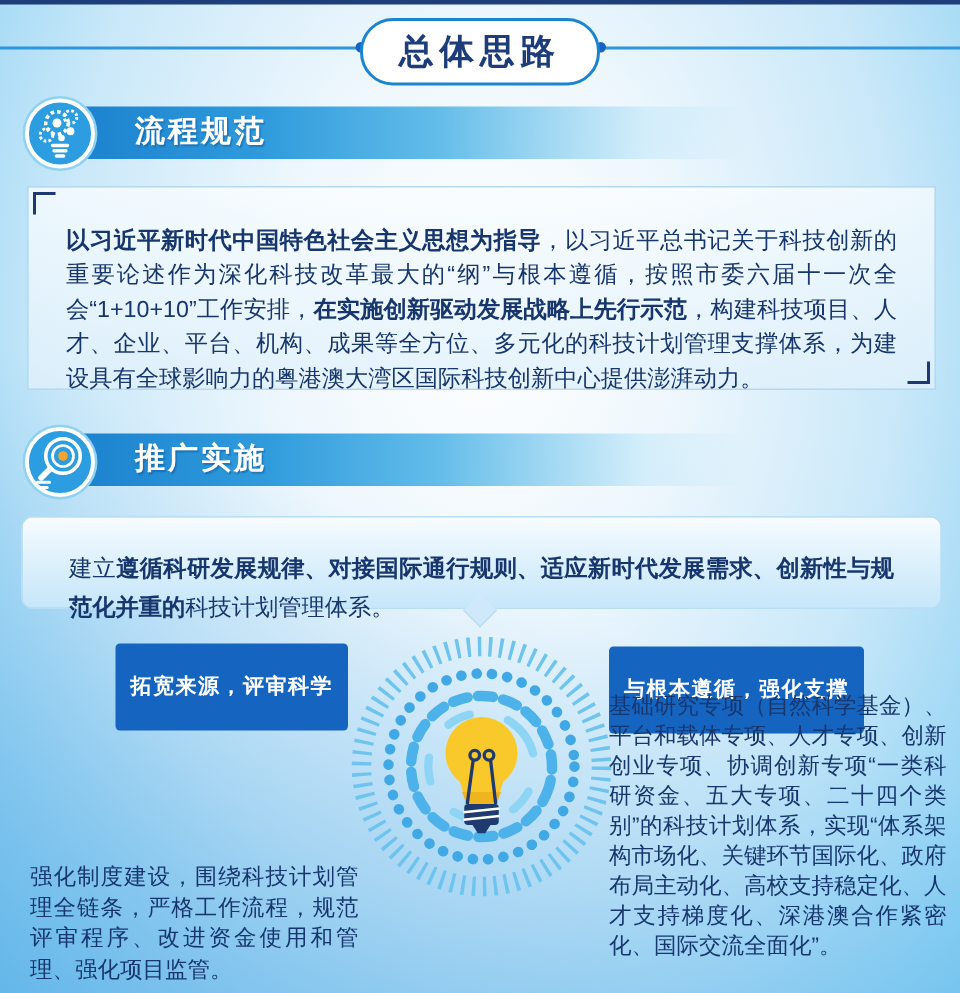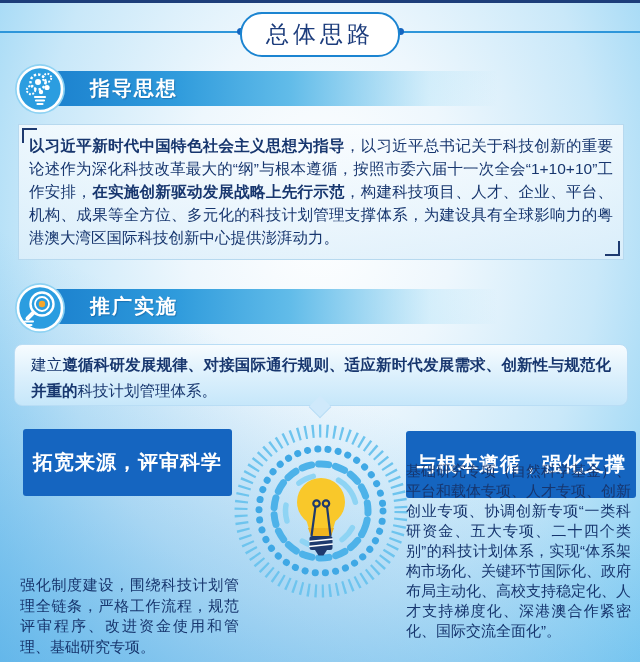--- a/index.html
+++ b/index.html
@@ -19,21 +19,21 @@
   }
   .topbar{position:absolute;top:0;left:0;width:640px;height:3px;background:var(--accent-navy,#1d3e7a);}
   
   .hline{position:absolute;top:31px;left:0;right:0;height:2px;background:var(--accent-blue,#2e96da);}
   .dot{position:absolute;top:28px;width:7px;height:7px;border-radius:50%;background:#1565c0;}
   .dot-l{left:237px;}
   .dot-r{left:397px;}
   .pill{
     position:absolute;top:12px;left:50%;transform:translateX(-50%);
     background:#ffffff;border:2px solid var(--pill-border,#1b84d1);border-radius:22px;
-    padding:5px 24px;font-size:23px;font-weight:normal;letter-spacing:4px;
+    padding:5px 24px;font-size:23px;font-weight:bold;letter-spacing:4px;
     color:#1c3c7c;white-space:nowrap;z-index:2;
   }
   
   .sec-banner{
     position:absolute;left:38px;width:408px;height:35px;line-height:35px;
     background:linear-gradient(90deg,#1a7fcd 0%,#2f9bdc 30%,#62bce9 55%,rgba(160,220,246,0.35) 85%,rgba(180,230,250,0) 100%);
     color:#fff;font-size:20px;font-weight:bold;letter-spacing:2px;
     padding-left:52px;text-shadow:1px 1px 1px rgba(0,60,120,0.35);
   }
   .banner-1{top:71px;}
@@ -46,39 +46,39 @@
     position:absolute;left:18px;top:124px;width:584px;height:116px;
     padding:9px 10px;
     background:linear-gradient(180deg,rgba(250,253,255,0.78),rgba(223,240,251,0.82));
     border:1px solid #b7d9ef;
     font-size:15.5px;line-height:23px;text-align:justify;
   }
   .box1 .corner-tl{position:absolute;top:3px;left:3px;width:13px;height:13px;
     border-top:2.5px solid #1d3a70;border-left:2.5px solid #1d3a70;}
   .box1 .corner-br{position:absolute;bottom:3px;right:3px;width:13px;height:13px;
     border-bottom:2.5px solid #1d3a70;border-right:2.5px solid #1d3a70;}
-  .box1 p, .box2 p{margin:0;}
+  .box1 p, .box2 p{margin:15px;}
   .b{font-weight:bold;}
   
   .box2{
     position:absolute;left:14px;top:344px;width:580px;height:46px;
     padding:7px 16px;
     background:linear-gradient(180deg,#f7fcff 0%,#daeffc 55%,#c6e7fa 100%);
     border:1px solid #b9ddf5;border-radius:8px;
     font-size:15.5px;line-height:26px;text-align:justify;
   }
   .notch{
     position:absolute;left:312px;top:399px;width:15px;height:15px;
     background:#cfe9fb;border-right:1px solid #b9ddf5;border-bottom:1px solid #b9ddf5;
     transform:rotate(45deg);z-index:1;
   }
   
   .badge{
     display:inline-block;background:var(--badge-blue,#1565c0);color:#fff;
-    font-size:20px;font-weight:bold;padding:20px 10px;border-radius:3px;
+    font-size:14px;font-weight:bold;padding:20px 10px;border-radius:3px;
     letter-spacing:1px;white-space:nowrap;
   }
   .badge-wrap-left{position:absolute;left:8px;width:224px;text-align:right;}
   .bw-1{top:429px;}
   .bw-2{top:546px;}
   .badge-wrap-right{position:absolute;left:406px;top:431px;}
   .col-body{
     position:absolute;font-size:15px;line-height:20.5px;color:var(--text-navy,#17366e);
     text-align:justify;
   }
@@ -104,21 +104,21 @@
     <circle cx="26" cy="26" r="22" fill="#2b9de0" stroke="#ffffff" stroke-width="2.6"></circle>
     <circle cx="24" cy="19" r="7.5" fill="none" stroke="#ffffff" stroke-width="2.4" stroke-dasharray="2.4 2"></circle>
     <circle cx="24" cy="19" r="3" fill="#ffffff"></circle>
     <circle cx="33" cy="15" r="4.2" fill="none" stroke="#ffffff" stroke-width="2" stroke-dasharray="1.8 1.5"></circle>
     <circle cx="33" cy="24.5" r="2.6" fill="#ffffff"></circle>
     <circle cx="17" cy="27" r="4.2" fill="none" stroke="#ffffff" stroke-width="2" stroke-dasharray="1.8 1.5"></circle>
     <circle cx="27" cy="29" r="2.2" fill="#ffffff"></circle>
     <path d="M21 34 H31 M22 37.5 H30 M23.5 41 H28.5" stroke="#ffffff" stroke-width="2.2" stroke-linecap="round" fill="none"></path>
   </svg>
   <div class="sec-banner banner-1">
-    <span>指导思想</span>
+    <span>流程规范</span>
   </div>
 
   <div class="box1">
     <i class="corner-tl"></i>
     <i class="corner-br"></i>
     <p><span class="b">以习近平新时代中国特色社会主义思想为指导</span><span>，以习近平总书记关于科技创新的重要论述作为深化科技改革最大的“纲”与根本遵循，按照市委六届十一次全会“1+10+10”工作安排，</span><span class="b">在实施创新驱动发展战略上先行示范</span><span>，构建科技项目、人才、企业、平台、机构、成果等全方位、多元化的科技计划管理支撑体系，为建设具有全球影响力的粤港澳大湾区国际科技创新中心提供澎湃动力。</span></p>
   </div>
 
   <svg class="sec-icon icon-2" viewBox="0 0 52 52">
     <circle cx="26" cy="26" r="25" fill="#8ed2f3"></circle>
@@ -153,20 +153,20 @@
       <rect x="-11.5" y="23" width="23" height="14" rx="2.5" fill="#1e3a6e"></rect>
       <path d="M-12 28.5 L12 26 M-12 33.5 L12 31" stroke="#ffffff" stroke-width="1.6" fill="none"></path>
       <path d="M-6 37 h12 l-3.5 5.5 h-5 z" fill="#1e3a6e"></path>
     </g>
   </svg>
 
   <div class="badge-wrap-left bw-1">
     <span class="badge">拓宽来源，评审科学</span>
   </div>
 
-  <div class="col-body body-l2">强化制度建设，围绕科技计划管理全链条，严格工作流程，规范评审程序、改进资金使用和管理、基础研究专项。</div>
+  <div class="col-body body-l2">强化制度建设，围绕科技计划管理全链条，严格工作流程，规范评审程序、改进资金使用和管理、强化项目监管。</div>
 
   <div class="badge-wrap-right">
     <span class="badge">与根本遵循，强化支撑</span>
   </div>
   <div class="col-body body-r">基础研究专项（自然科学基金）、平台和载体专项、人才专项、创新创业专项、协调创新专项“一类科研资金、五大专项、二十四个类别”的科技计划体系，实现“体系架构市场化、关键环节国际化、政府布局主动化、高校支持稳定化、人才支持梯度化、深港澳合作紧密化、国际交流全面化”。</div>
 
 </div>
 
 </body></html>

